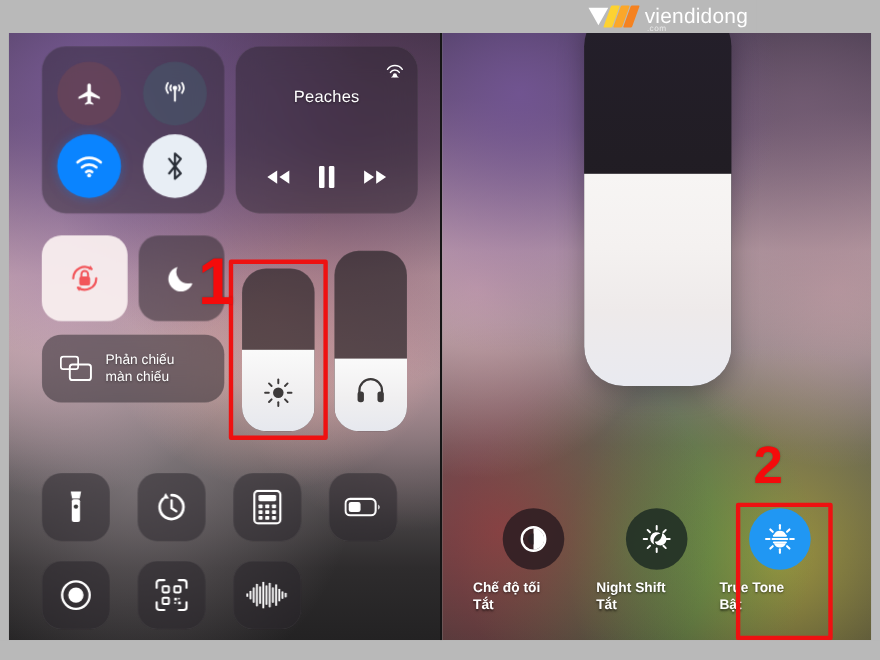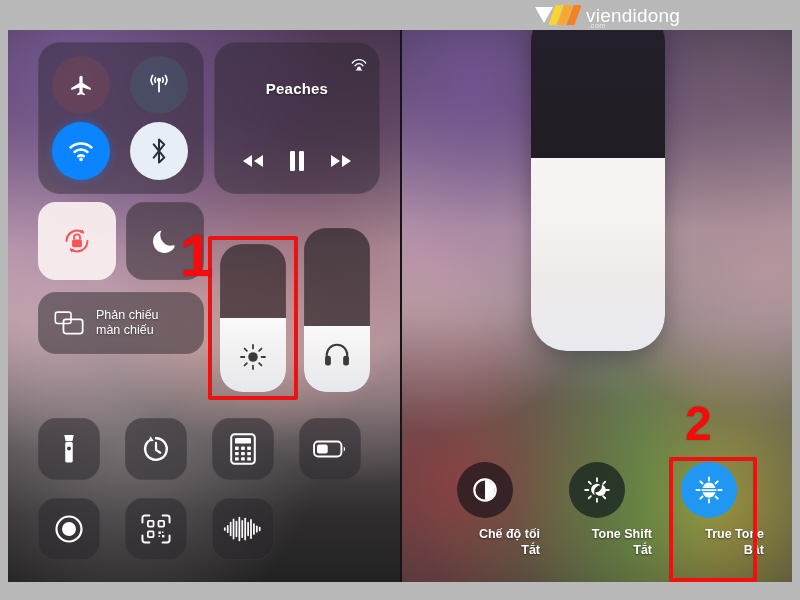--- a/index.html
+++ b/index.html
@@ -91,41 +91,42 @@
   }
   .circ.off-a{ background:rgba(110,70,85,.62); }
   .circ.off-b{ background:rgba(70,85,105,.62); }
   .circ.on-blue{ background:#0a84ff; box-shadow:0 0 10px rgba(10,132,255,.35); }
   .circ.on-white{ background:#e8eef5; }
   .circ svg{ display:block; }
 
   
   .media-title{
     position:absolute; left:0; right:0; top:38px; text-align:center;
-    color:#fff; font-size:15px; font-weight:700; letter-spacing:.2px;
+    color:#fff; font-size:15px; font-weight:400; letter-spacing:.2px;
     text-shadow:0 1px 2px rgba(0,0,0,.45);
   }
   .media-artist{
     position:absolute; left:0; right:0; top:58px; text-align:center;
     color:#f0eef0; font-size:13.5px; font-weight:400;
     text-shadow:0 1px 2px rgba(0,0,0,.45);
   }
   .airplay{ position:absolute; right:10px; top:8px; }
   .media-ctrl{ position:absolute; bottom:22px; width:100%;
                display:flex; justify-content:space-around; align-items:center;
                padding:0 14px; }
   .media-ctrl div{ display:flex; }
 
   
   .tile{
     position:absolute; border-radius:18px;
     background:rgba(40,36,42,.5);
     backdrop-filter:blur(14px);
     display:flex; align-items:center; justify-content:center;
     box-shadow:inset 0 0 0 .5px rgba(255,255,255,.07);
+    margin-top:12px;
   }
   .tile.lightbg{ background:rgba(250,240,240,.93); }
 
   #tile-rotation{ left:30px;  top:172px; width:78px; height:78px; }
   #tile-dnd     { left:118px; top:172px; width:78px; height:78px; }
   #tile-mirror  {
     left:30px; top:262px; width:166px; height:62px;
     border-radius:18px; display:flex; align-items:center; gap:12px;
     padding-left:16px; justify-content:flex-start;
   }
@@ -178,21 +179,21 @@
     position:absolute; left:129px; top:-24px; width:134px; height:345px;
     border-radius:36px; overflow:hidden;
     background:linear-gradient(180deg,#241f2b 0%,#211d24 40%,#1d1a1d 100%);
     box-shadow:0 6px 24px rgba(0,0,0,.30);
   }
   #big-slider .fill{
     position:absolute; left:0; right:0; bottom:0;
     background:linear-gradient(180deg,#f7f5f4 0%,#f4f1f0 35%,#eeeaea 65%,#e9eaf0 100%);
   }
 
-  .mode-item{ position:absolute; width:110px; text-align:right; }
+  .mode-item{ position:absolute; width:110px; text-align:left; }
   .mode-circ{
     width:56px; height:56px; border-radius:50%; margin:0 auto;
     display:flex; align-items:center; justify-content:center;
   }
   .mode-circ.dark1{ background:rgba(46,30,34,.88); }
   .mode-circ.dark2{ background:rgba(32,46,36,.88); }
   .mode-circ.active{ background:#2097f3; }
   .mode-name{
     margin-top:9px; color:#fff; font-size:12.5px; font-weight:600;
     text-shadow:0 1px 2px rgba(0,0,0,.55);
@@ -483,21 +484,21 @@
             <path d="M3.4 16h3.3"></path>
                 <path d="M25.3 16h3.3"></path>
             <path d="M7.2 7.2l2.3 2.3"></path>
                 <path d="M22.5 22.5l2.3 2.3"></path>
             <path d="M24.8 7.2l-2.3 2.3"></path>
                 <path d="M9.5 22.5l-2.3 2.3"></path>
           </g>
           <path d="M19.8 10.8a6.2 6.2 0 1 0-6.1 10.6 7.4 7.4 0 0 1 6.1-10.6z" fill="#fff"></path>
         </svg>
       </div>
-      <div class="mode-name">Tone Shift</div>
+      <div class="mode-name">Night Shift</div>
       <div class="mode-state">Tắt</div>
     </div>
 
     <div class="mode-item" id="mode-truetone">
       <div class="mode-circ active">
         <svg width="32" height="32" viewBox="0 0 32 32">
           <g fill="#fff">
             <rect x="9.6" y="12.2" width="12.8" height="1.7" rx=".85"></rect>
             <rect x="8.4" y="15.2" width="15.2" height="1.7" rx=".85"></rect>
             <rect x="9.6" y="18.2" width="12.8" height="1.7" rx=".85"></rect>

